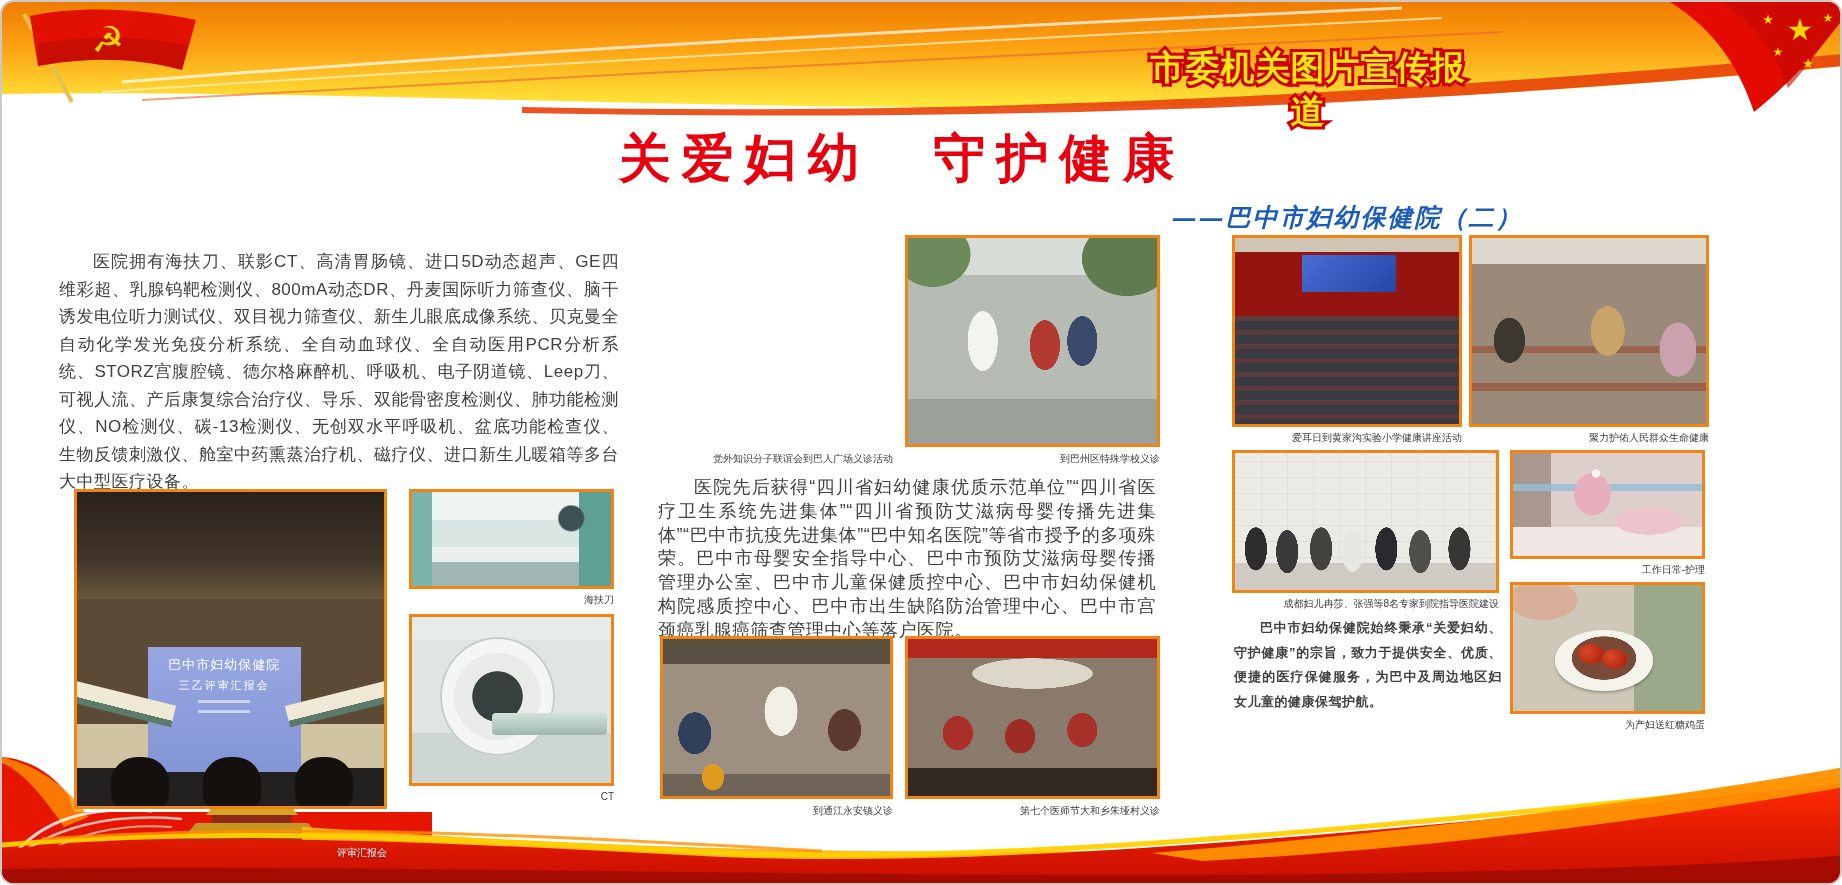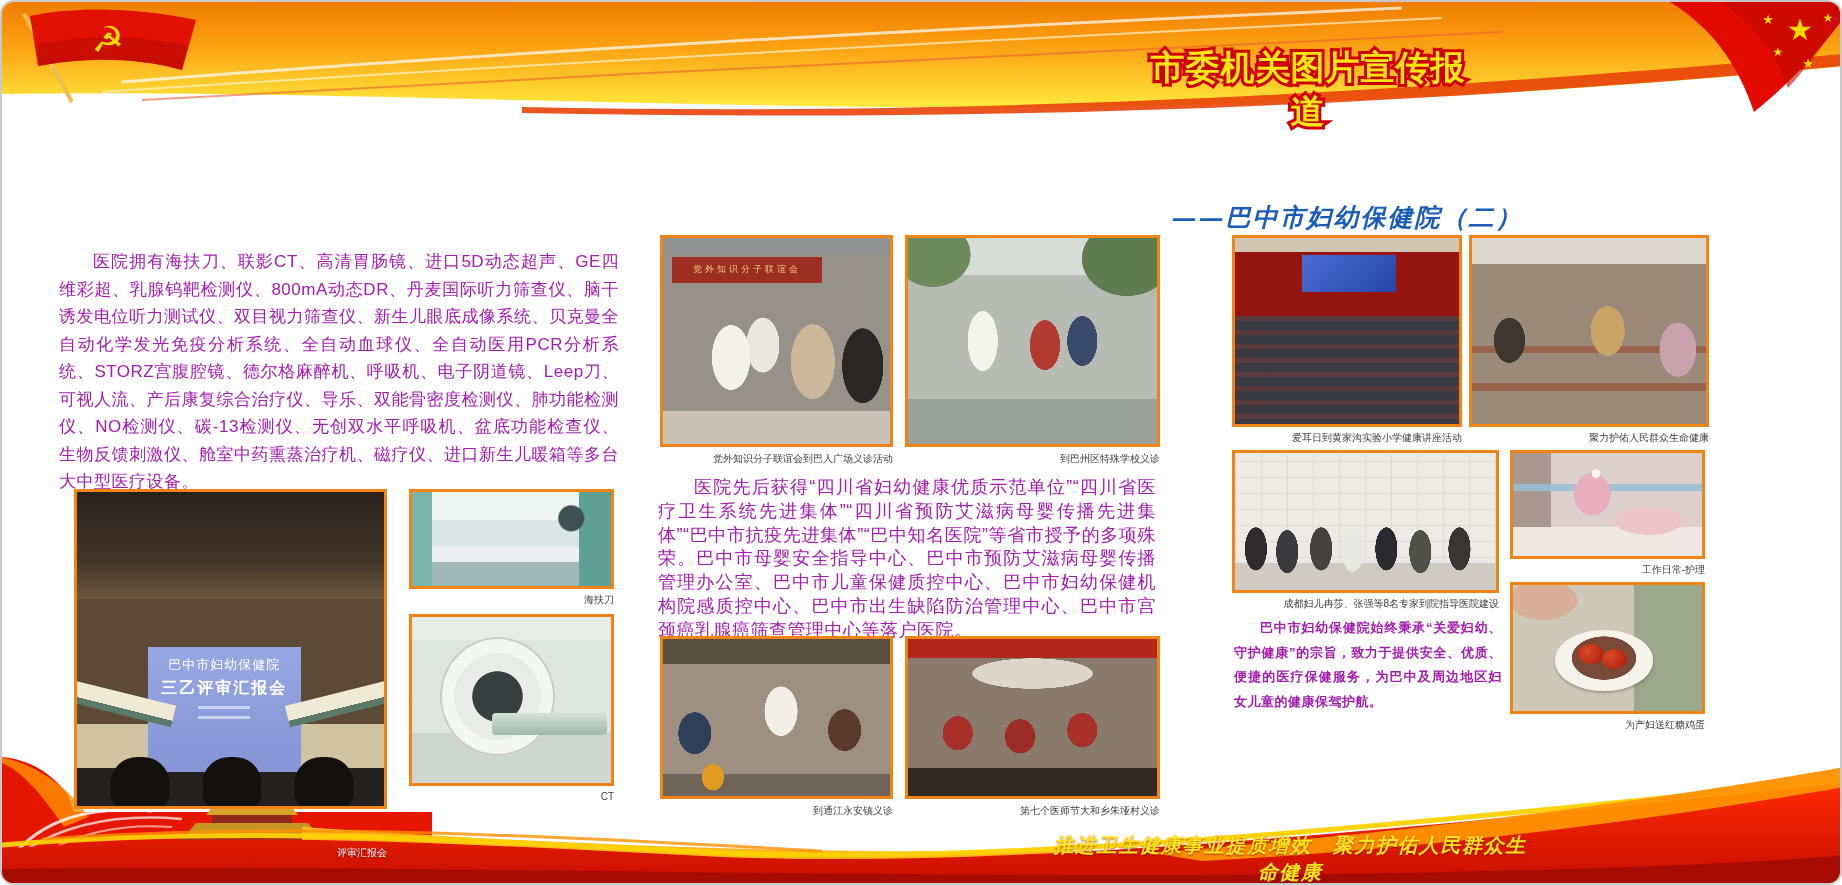--- a/index.html
+++ b/index.html
@@ -27,40 +27,40 @@
     text-align:center;color:#e8000f;font-family:"DejaVu Sans",sans-serif;
     font-weight:900;font-size:52px;letter-spacing:11px;
   }
   .subtitle{
     position:absolute;left:1130px;top:199px;width:430px;z-index:2;
     text-align:center;color:#1a5cb8;font-family:"DejaVu Serif",serif;
     font-weight:700;font-style:italic;font-size:25px;letter-spacing:2px;
   }
   
   .para{
-    position:absolute;z-index:2;color:#a21caf;text-align:justify;
+    position:absolute;z-index:2;color:#404040;text-align:justify;
     text-indent:2em;letter-spacing:.5px;
   }
   .para-left{left:57px;top:246px;width:560px;font-size:17px;line-height:27.5px;}
   .para-middle{left:656px;top:474px;width:498px;font-size:18px;line-height:23.8px;}
   .para-right{left:1232px;top:614px;width:268px;font-size:13px;line-height:24.5px;font-weight:bold;}
   
   .photo{position:absolute;z-index:2;border:3px solid #f08515;box-sizing:border-box;overflow:hidden;background:#ddd;}
   .caption{position:absolute;z-index:2;text-align:right;color:#3a3a3a;font-size:10px;line-height:14px;}
   .cap-white{color:#ffffff;z-index:6;text-shadow:0 1px 2px rgba(60,0,0,.8);}
   
   .ph-conference{left:72px;top:487px;width:313px;height:320px;
     background-color:#5c4a36;
     background-image:
       linear-gradient(180deg,transparent 0 74%,#cfc3a2 74% 88%,#232120 88%),
       linear-gradient(180deg,#2a211b 0%,#43362a 22%,#6a573f 34%,rgba(106,87,63,0) 34%);}
   .conf-screen{position:absolute;left:23%;top:34%;width:50%;height:40%;
     background:linear-gradient(180deg,#97a7e2,#8495d6);text-align:center;color:#fff;margin-top:48px;}
   .conf-line1{margin-top:9px;font-size:13px;letter-spacing:1px;}
-  .conf-line2{margin-top:4px;font-size:16px;font-weight:700;letter-spacing:2px;}
+  .conf-line2{margin-top:4px;font-size:11px;font-weight:400;letter-spacing:2px;}
   .conf-bar{width:34%;height:3px;margin:7px auto 0;background:rgba(255,255,255,.55);}
   .conf-tbl{position:absolute;width:34%;height:7%;background:linear-gradient(180deg,#efe9d6 0 70%,#5b7a6a 70%);}
   .tbl-l{left:-2%;top:64%;transform:rotate(14deg);}
   .tbl-r{right:-2%;top:64%;transform:rotate(-14deg);}
   .head{position:absolute;bottom:-4px;width:19%;height:17%;background:#14100d;border-radius:46% 46% 28% 28%;}
   .h1{left:11%;} .h2{left:41%;} .h3{left:71%;}
   .ph-haifu{left:407px;top:487px;width:205px;height:100px;
     background-color:#cfe0dc;
     background-image:
       radial-gradient(circle at 80% 28%,#3e5054 0 7%,rgba(62,80,84,0) 8%),
@@ -224,20 +224,21 @@
       <text x="156" y="66" text-anchor="middle" font-size="13" fill="#ffd700">★</text>
       <text x="176" y="20" text-anchor="middle" font-size="12" fill="#ffd700">★</text>
     </svg>
   </div>
 
   <div class="banner-title">
     <span class="outline">市委机关图片宣传报道</span>
     <span class="fill">市委机关图片宣传报道</span>
   </div>
 
+  <div class="main-title">关爱妇幼　守护健康</div>
   <div class="subtitle">——巴中市妇幼保健院（二）</div>
 
   <div class="para para-left">医院拥有海扶刀、联影CT、高清胃肠镜、进口5D动态超声、GE四维彩超、乳腺钨靶检测仪、800mA动态DR、丹麦国际听力筛查仪、脑干诱发电位听力测试仪、双目视力筛查仪、新生儿眼底成像系统、贝克曼全自动化学发光免疫分析系统、全自动血球仪、全自动医用PCR分析系统、STORZ宫腹腔镜、德尔格麻醉机、呼吸机、电子阴道镜、Leep刀、可视人流、产后康复综合治疗仪、导乐、双能骨密度检测仪、肺功能检测仪、NO检测仪、碳-13检测仪、无创双水平呼吸机、盆底功能检查仪、生物反馈刺激仪、舱室中药熏蒸治疗机、磁疗仪、进口新生儿暖箱等多台大中型医疗设备。</div>
 
   <div class="photo ph-conference">
     <div class="conf-screen">
       <div class="conf-line1">巴中市妇幼保健院</div>
       <div class="conf-line2">三乙评审汇报会</div>
       <div class="conf-bar"></div>
       <div class="conf-bar"></div>
@@ -252,25 +253,20 @@
 
   <div class="photo ph-haifu"></div>
   <div class="caption cap-haifu">海扶刀</div>
 
   <div class="photo ph-ct">
     <i class="ct-ring"></i>
     <i class="ct-bed"></i>
   </div>
   <div class="caption cap-ct">CT</div>
 
-  <div class="photo ph-plaza">
-    <div class="plaza-banner">
-      <span>党外知识分子联谊会</span>
-    </div>
-  </div>
   <div class="caption cap-plaza">党外知识分子联谊会到巴人广场义诊活动</div>
 
   <div class="photo ph-school"></div>
   <div class="caption cap-school">到巴州区特殊学校义诊</div>
 
   <div class="para para-middle">医院先后获得“四川省妇幼健康优质示范单位”“四川省医疗卫生系统先进集体”“四川省预防艾滋病母婴传播先进集体”“巴中市抗疫先进集体”“巴中知名医院”等省市授予的多项殊荣。巴中市母婴安全指导中心、巴中市预防艾滋病母婴传播管理办公室、巴中市儿童保健质控中心、巴中市妇幼保健机构院感质控中心、巴中市出生缺陷防治管理中心、巴中市宫颈癌乳腺癌筛查管理中心等落户医院。</div>
 
   <div class="photo ph-tongjiang"></div>
   <div class="caption cap-tongjiang">到通江永安镇义诊</div>
 
@@ -335,15 +331,14 @@
 
     <path d="M0,92 C240,72 480,88 720,100 C980,110 1300,84 1842,26 L1842,130 L0,130 Z" fill="url(#fred)"></path>
     <path d="M0,88 C240,68 480,84 720,96 C980,106 1300,80 1842,22" stroke="#ffd200" stroke-width="5" fill="none" opacity="0.95"></path>
     <path d="M40,82 C300,64 560,80 820,94" stroke="#ff9000" stroke-width="3" fill="none" opacity="0.8"></path>
 
     <path d="M1150,96 C1400,76 1650,44 1842,10 L1842,30 C1660,62 1430,92 1200,104 Z" fill="#ff9100" opacity="0.95"></path>
 
     <path d="M0,112 C400,106 900,124 1400,116 C1650,111 1780,104 1842,98 L1842,130 L0,130 Z" fill="#a30b00" opacity="0.92"></path>
   </svg>
 
-  <div class="slogan">推进卫生健康事业提质增效　聚力护佑人民群众生命健康</div>
 
 </div>
 
 </body></html>

